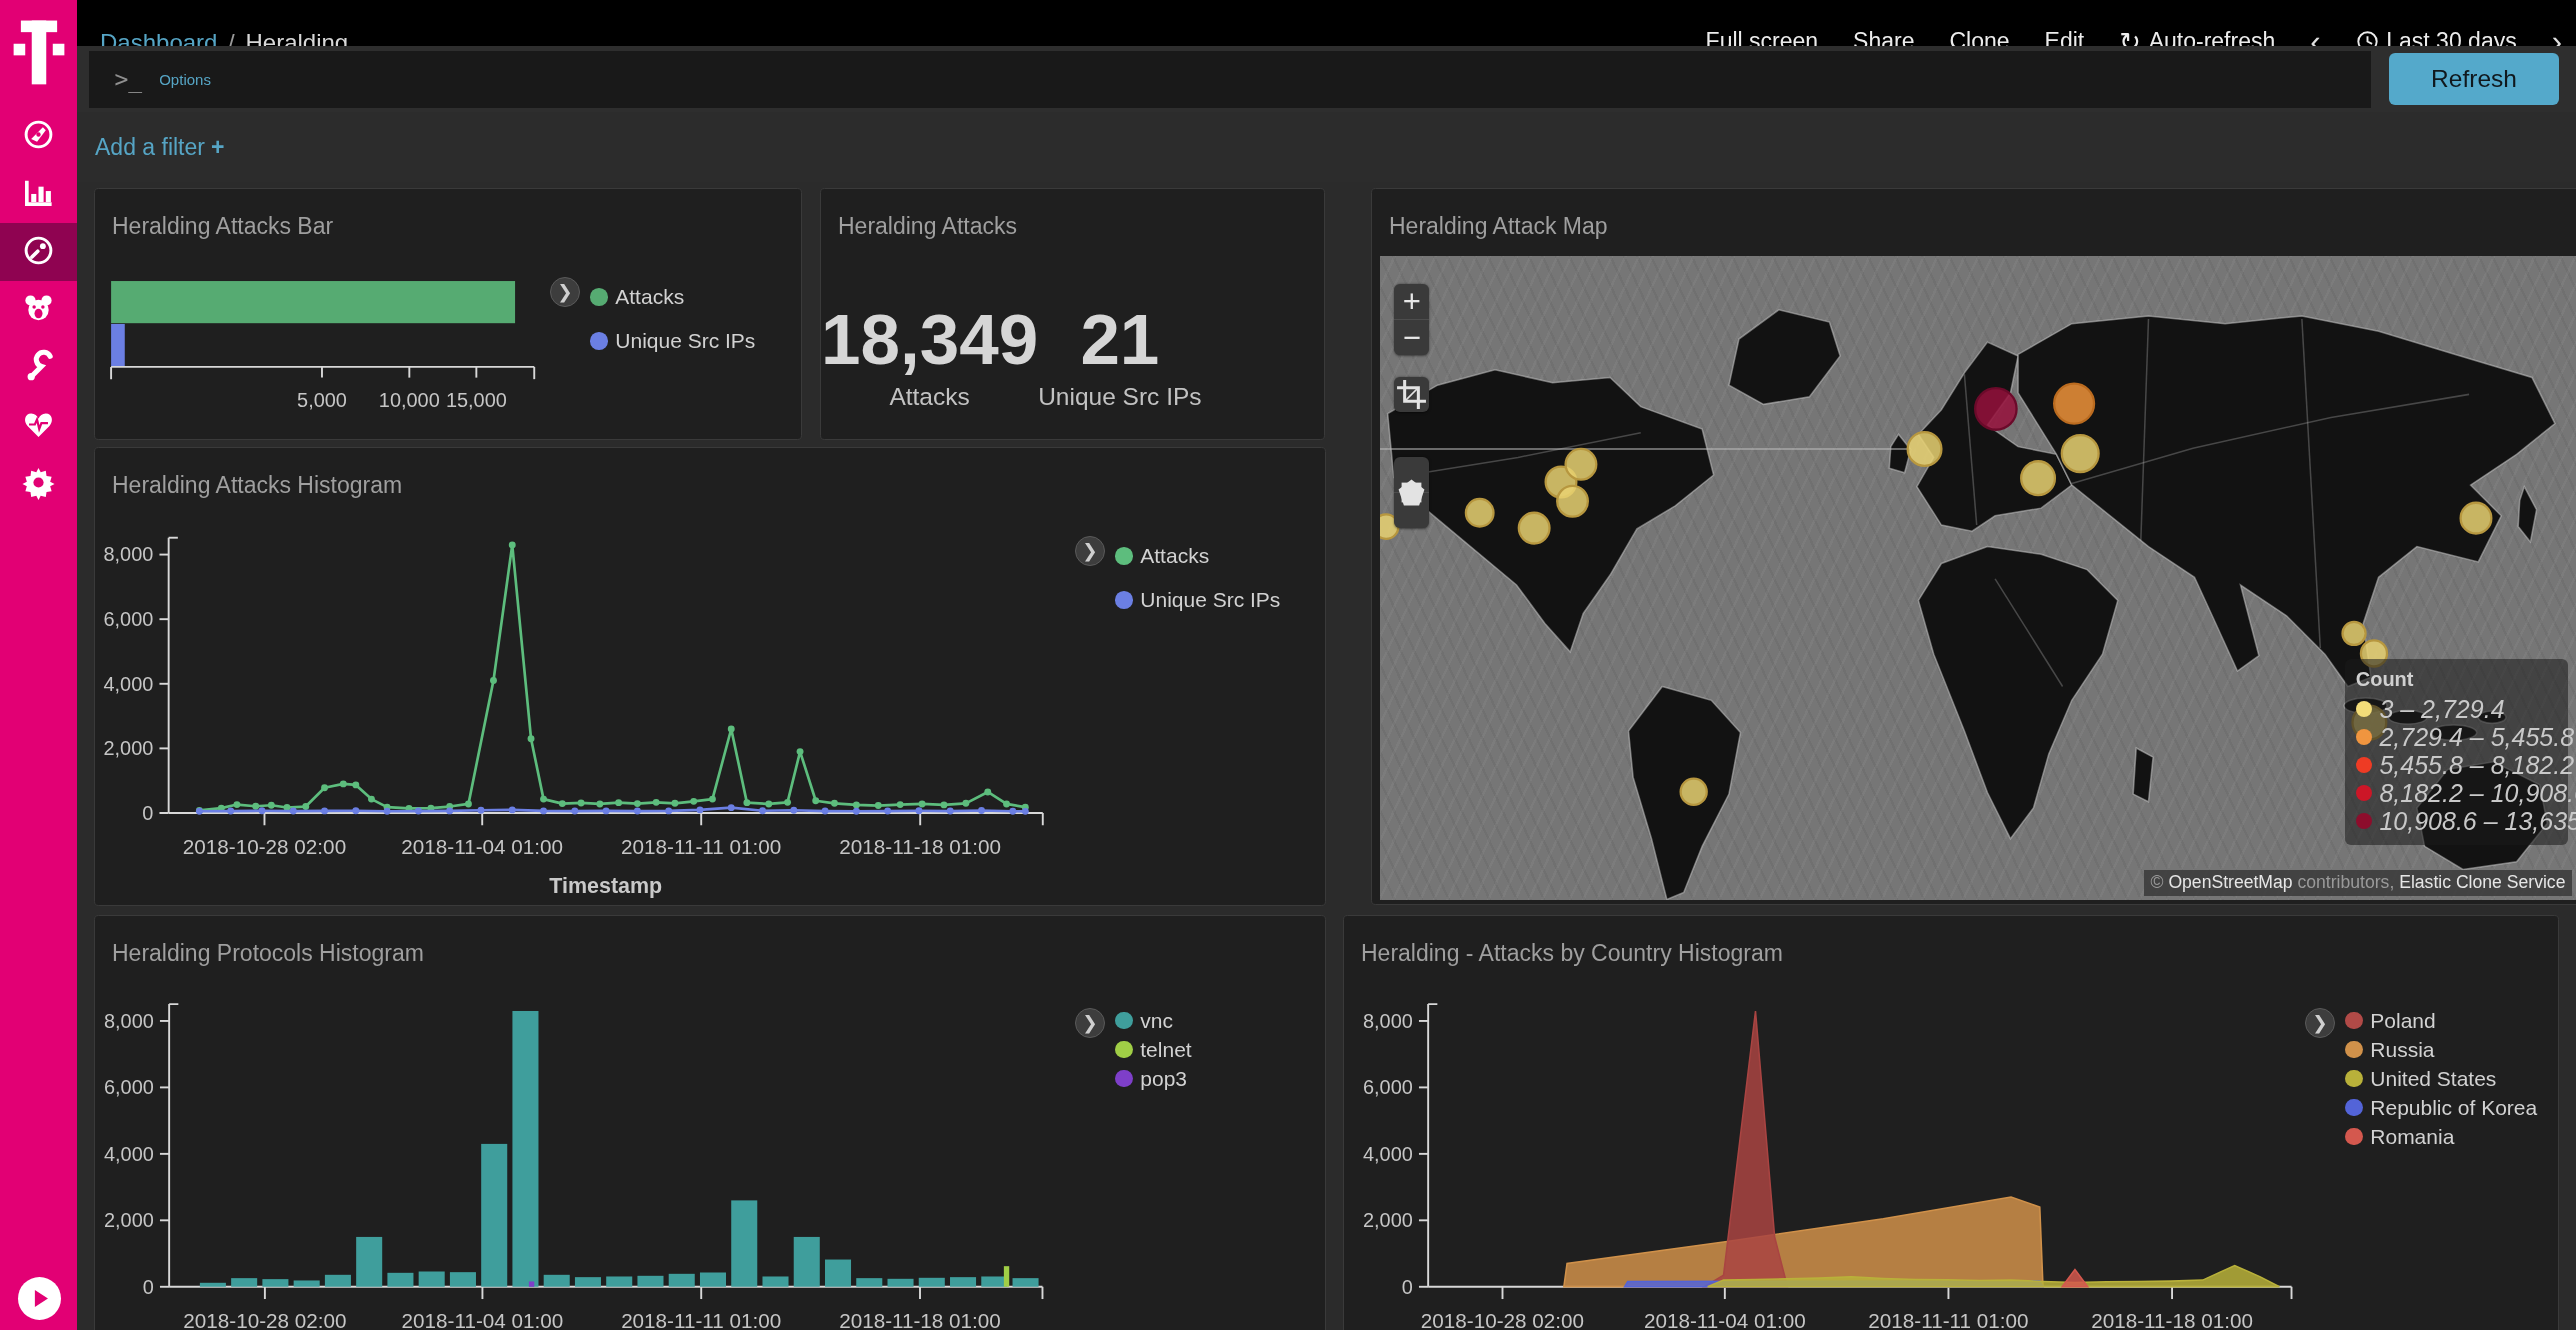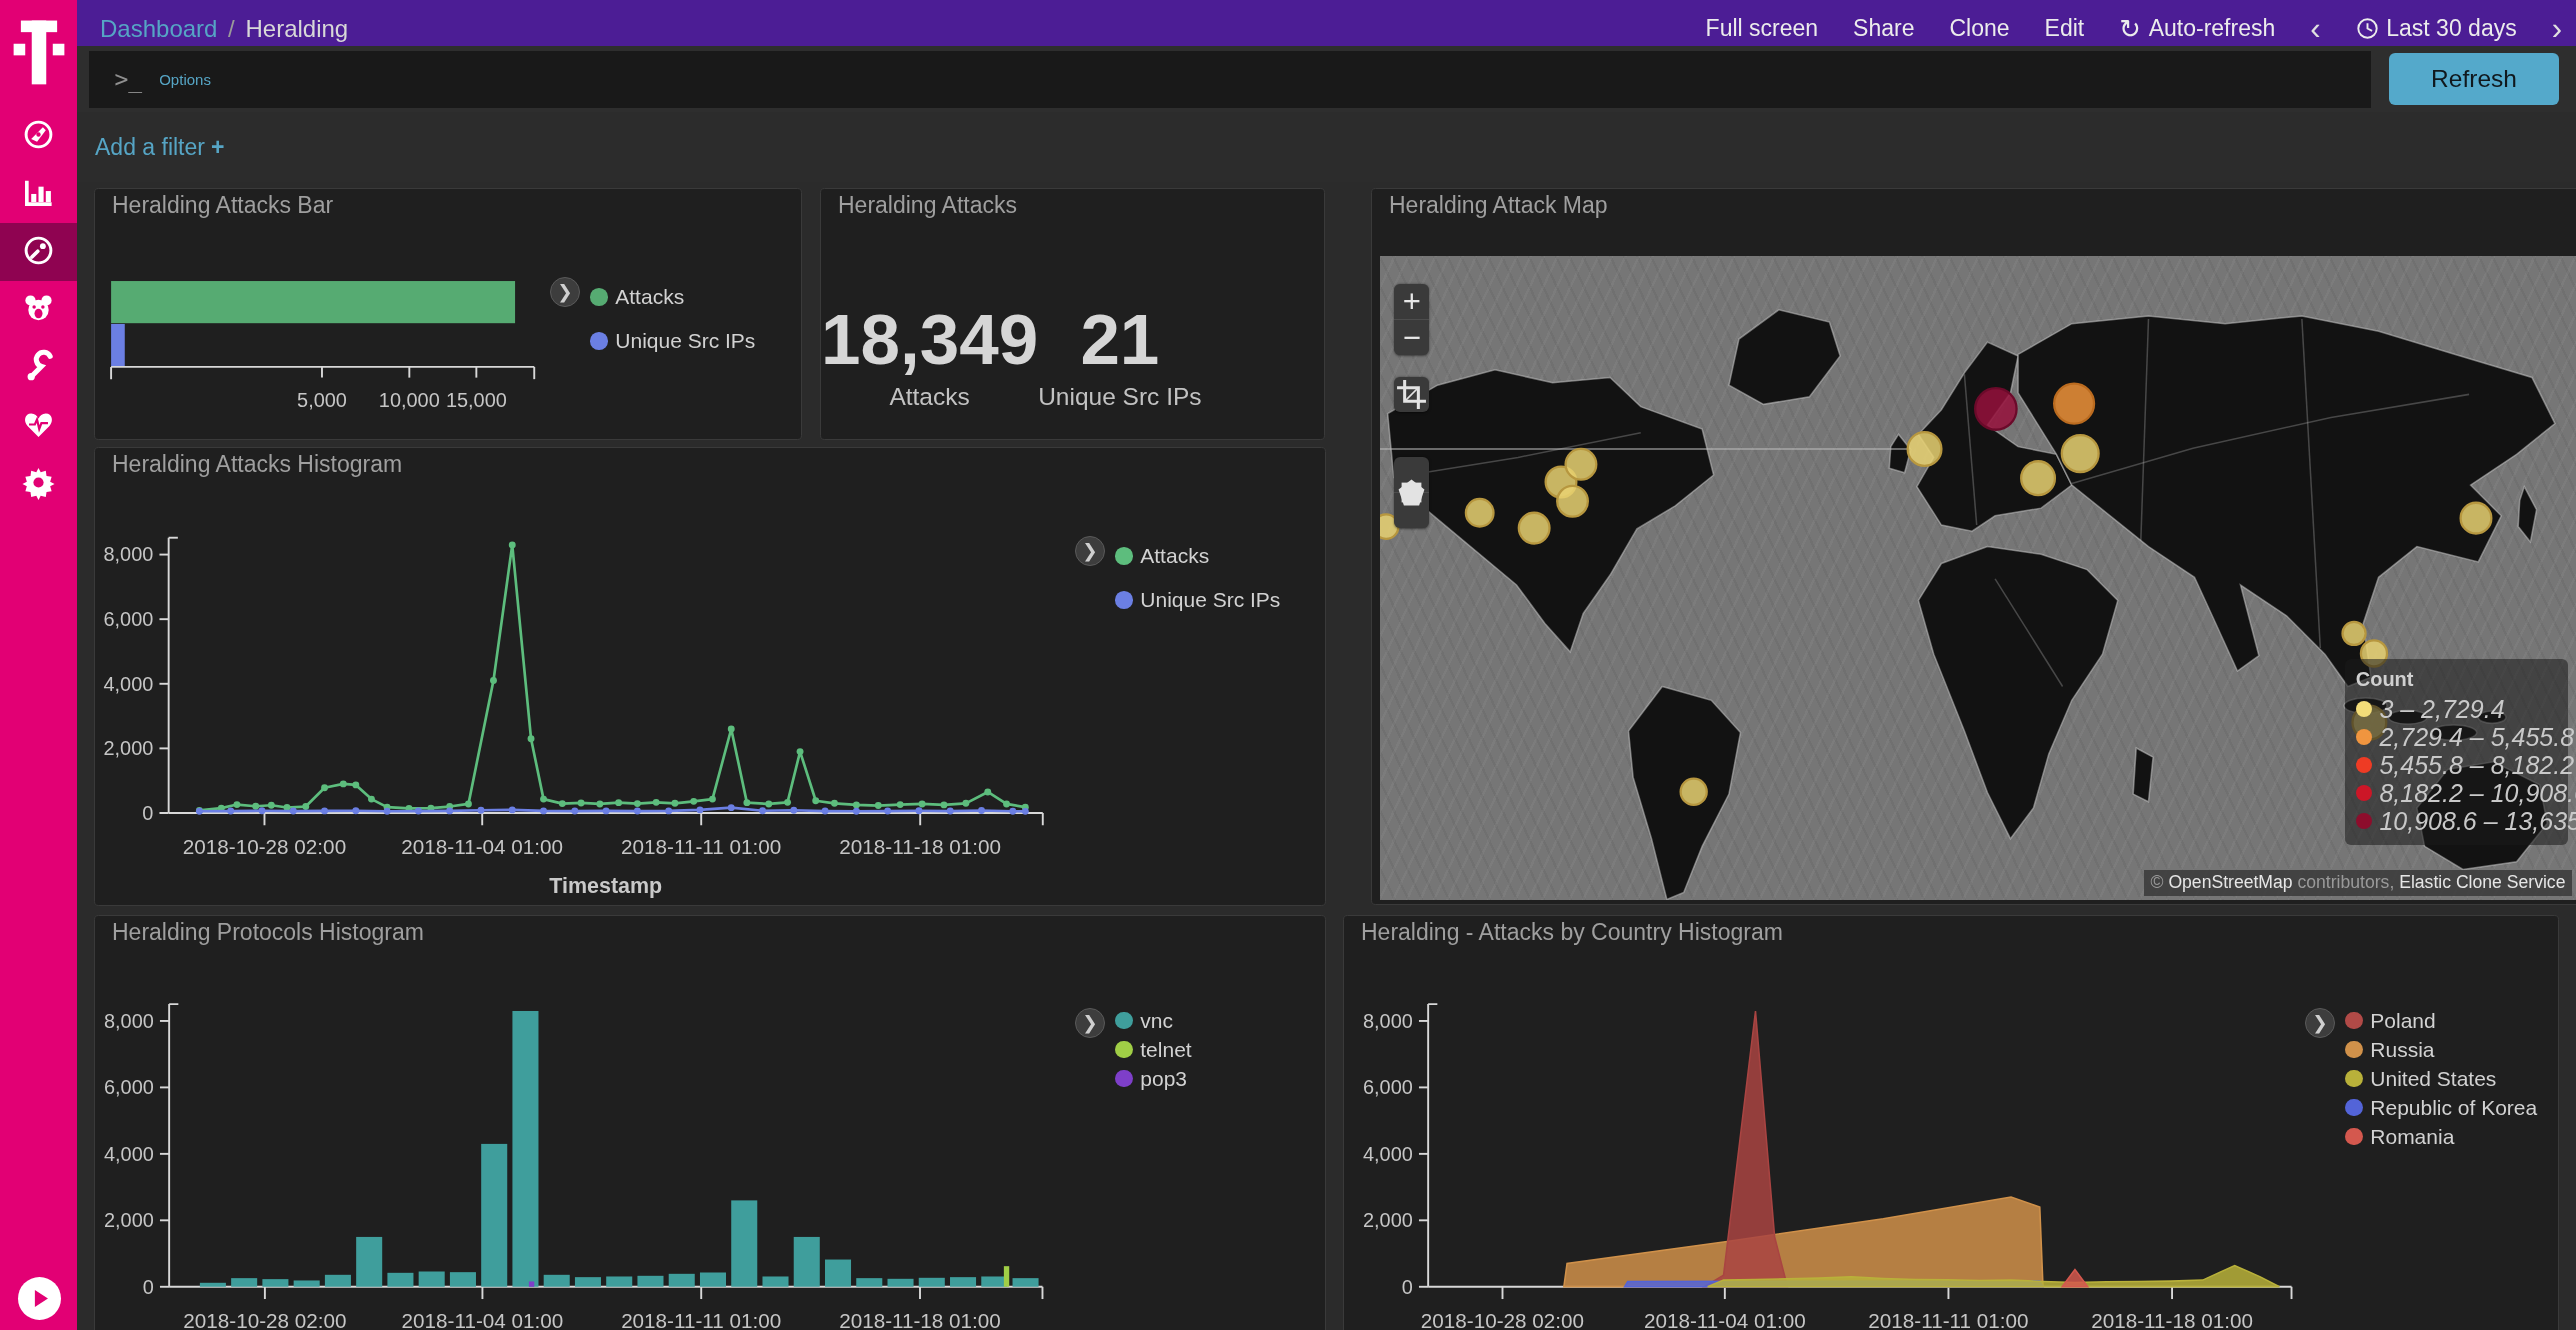--- a/index.html
+++ b/index.html
@@ -9,21 +9,21 @@
 
   
   #sidebar{left:0;top:0;width:77px;height:1331px;background:#e20074;z-index:50;}
   .nav-item{width:77px;height:58px;display:flex;align-items:center;justify-content:center;cursor:pointer;}
   .nav-item.active{background:#8f0351;}
   #logo{width:77px;height:107px;display:flex;align-items:flex-start;justify-content:center;padding-top:14px;box-sizing:border-box;}
   #collapse-btn{position:absolute;bottom:10.7px;left:18.4px;width:43px;height:43px;border-radius:50%;background:#fff;
      display:flex;align-items:center;justify-content:center;cursor:pointer;}
 
   
-  #topbar{left:77px;top:0;width:2499px;height:57px;background:#4c1d95;display:flex;align-items:center;}
+  #topbar{left:77px;top:0;width:2499px;height:57px;background:#000000;display:flex;align-items:flex-end;}
   #breadcrumb{margin-left:23px;font-size:24px;color:#d8d8d8;display:flex;gap:10.7px;align-items:center;}
   #breadcrumb .root{color:#56a5c5;cursor:pointer;}
   #breadcrumb .sep{color:#9a9a9a;}
   #top-menu{margin-left:auto;display:flex;align-items:center;gap:35px;padding-right:14px;font-size:23px;color:#ececec;}
   #top-menu .mi{cursor:pointer;display:flex;align-items:center;gap:7.7px;white-space:nowrap;}
   #top-menu .chev{font-size:31px;color:#e0e0e0;line-height:1;}
 
   #search-row{left:77px;top:46px;width:2499px;height:66px;background:#2e2e2e;border-bottom:0.8px solid #151515;}
   #search-box{position:absolute;left:11.5px;top:4.6px;width:2282px;height:57px;background:#191919;display:flex;align-items:center;}
   #search-prompt{font-family:"DejaVu Sans Mono",monospace;color:#8f8f8f;font-size:23px;margin:0 17px 0 26px;}
@@ -34,21 +34,21 @@
      font-size:24.5px;color:#10181d;font-family:inherit;cursor:pointer;}
 
   #filter-row{left:77px;top:112px;width:2499px;height:71px;background:#2c2c2c;border-bottom:0.8px solid #1d1d1d;
      display:flex;align-items:center;}
   #add-filter{margin-left:18px;font-size:23px;color:#56a5c5;cursor:pointer;}
   #add-filter b{font-weight:700;margin-left:6.1px;}
 
   
   #content{left:77px;top:182px;width:2499px;height:1148px;background:#2b2b2b;}
   .panel{position:absolute;background:#1f1f1f;border:0.8px solid #3a3a3a;border-radius:4.6px;overflow:hidden;}
-  .panel-title{position:absolute;left:17px;top:3px;font-size:23px;color:#9f9f9f;z-index:5;}
+  .panel-title{position:absolute;left:17px;top:24px;font-size:23px;color:#9f9f9f;z-index:5;}
 
   
   #metric-wrap{position:absolute;left:0;top:115px;width:100%;display:flex;justify-content:flex-start;}
   .metric{text-align:center;}
   .metric .val{font-size:71px;font-weight:700;color:#d6d6d6;line-height:1;}
   .metric .lbl{font-size:24.5px;color:#c2c2c2;margin-top:7.7px;}
 
   
   .legend{position:absolute;z-index:6;}
   .legend-row{display:flex;align-items:center;height:29px;}

